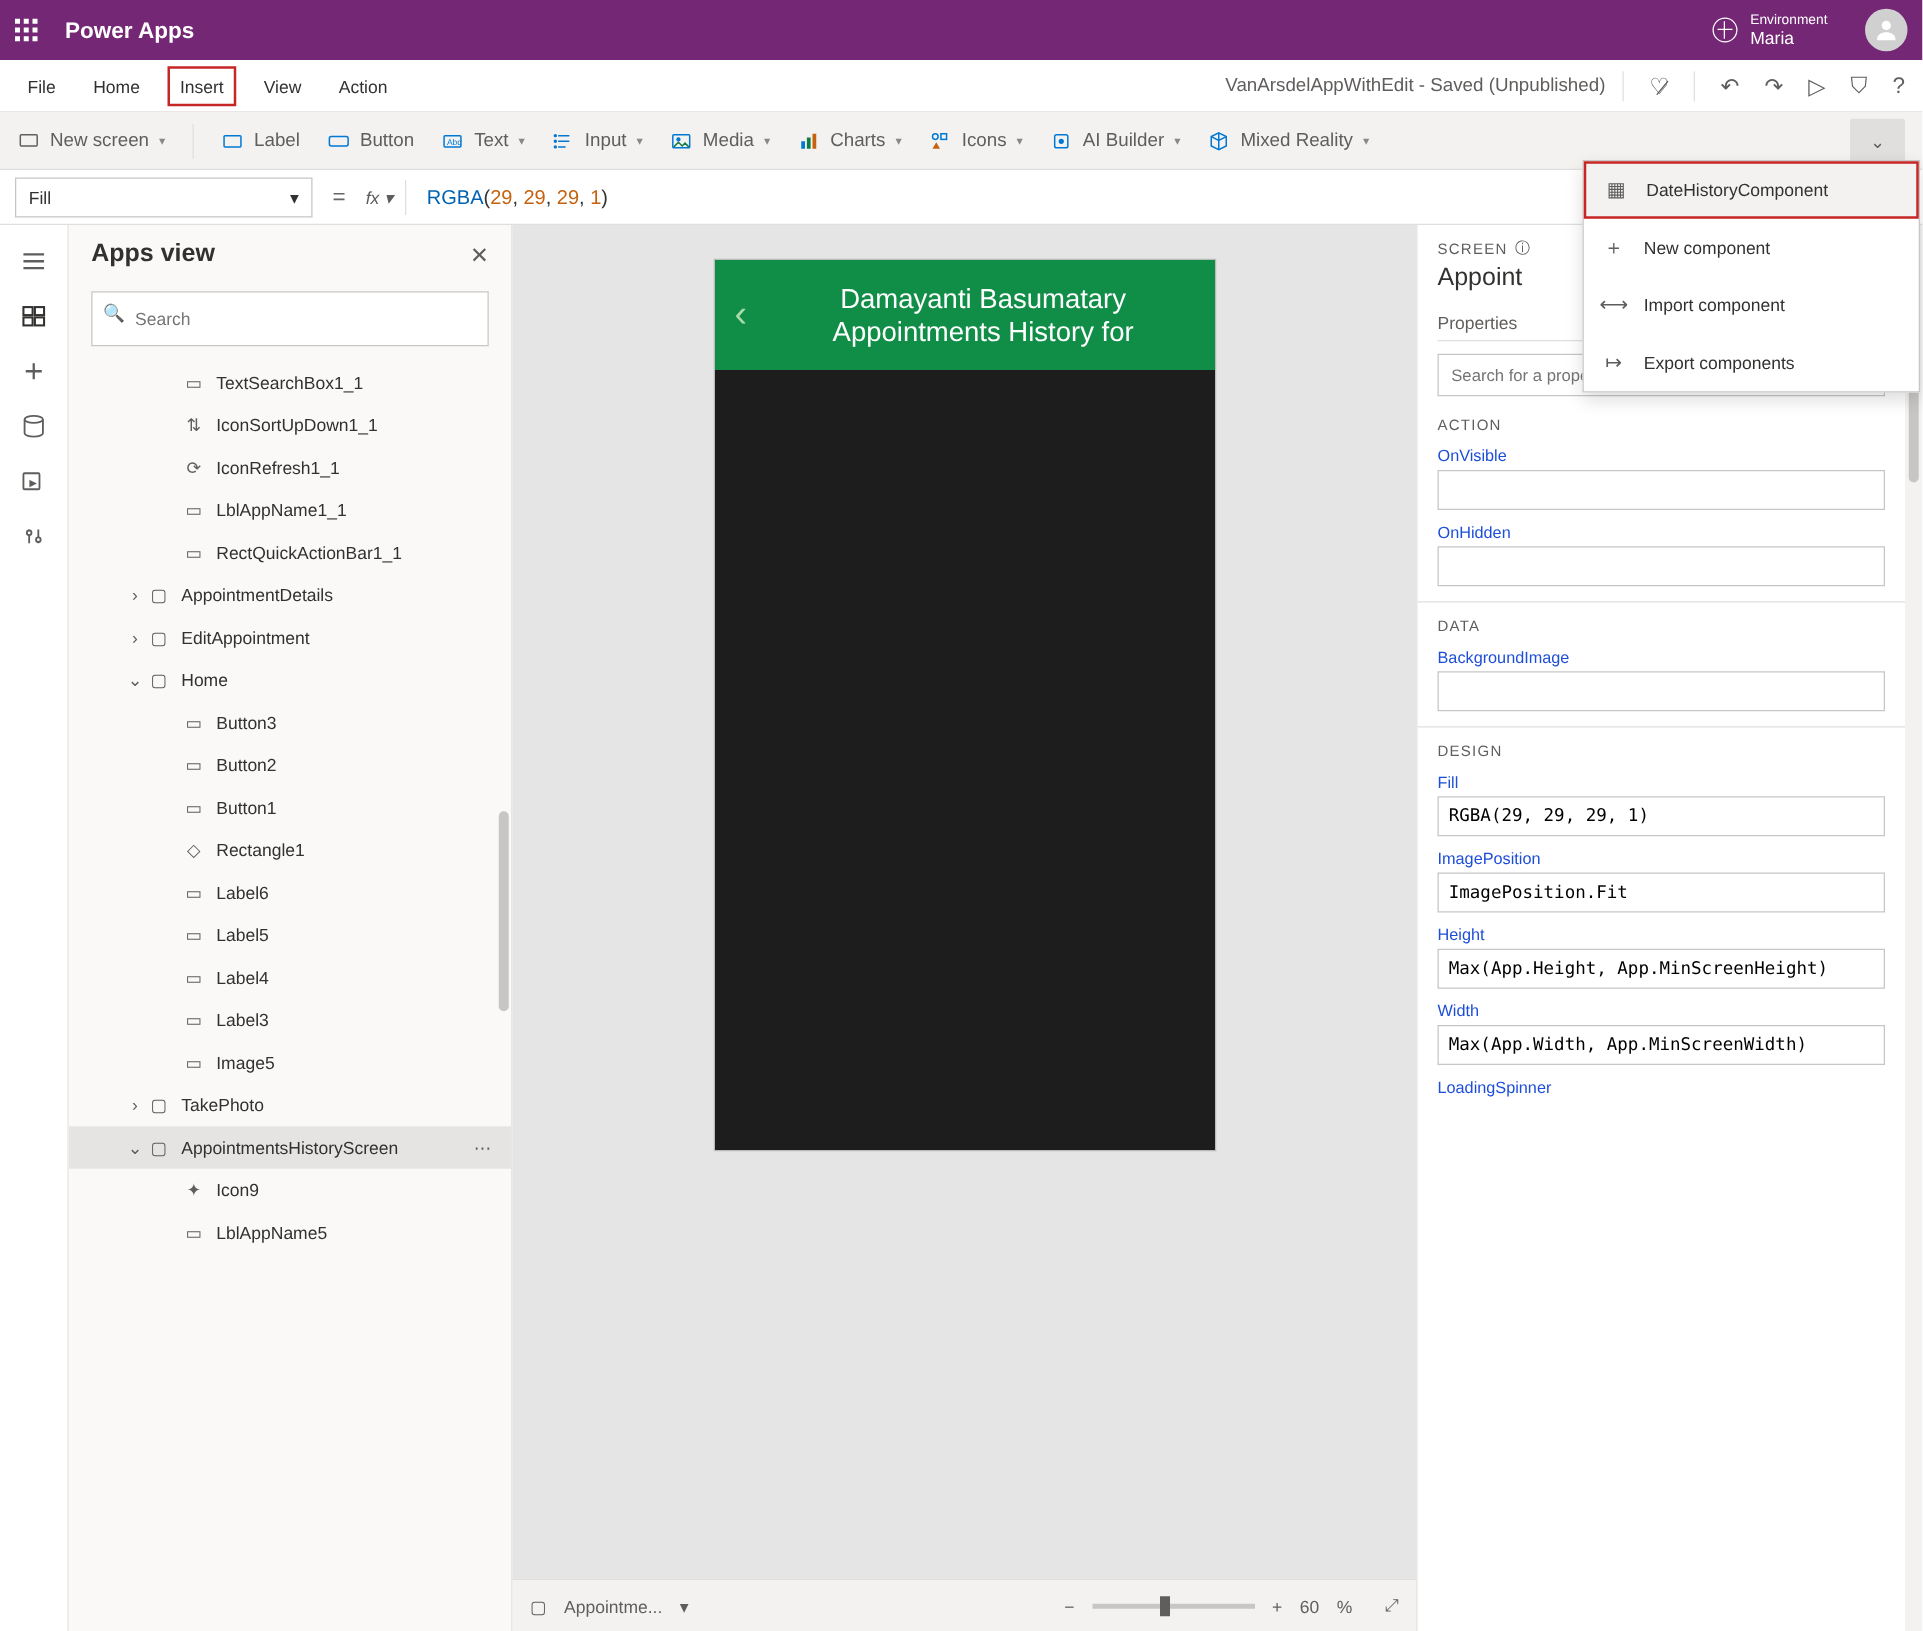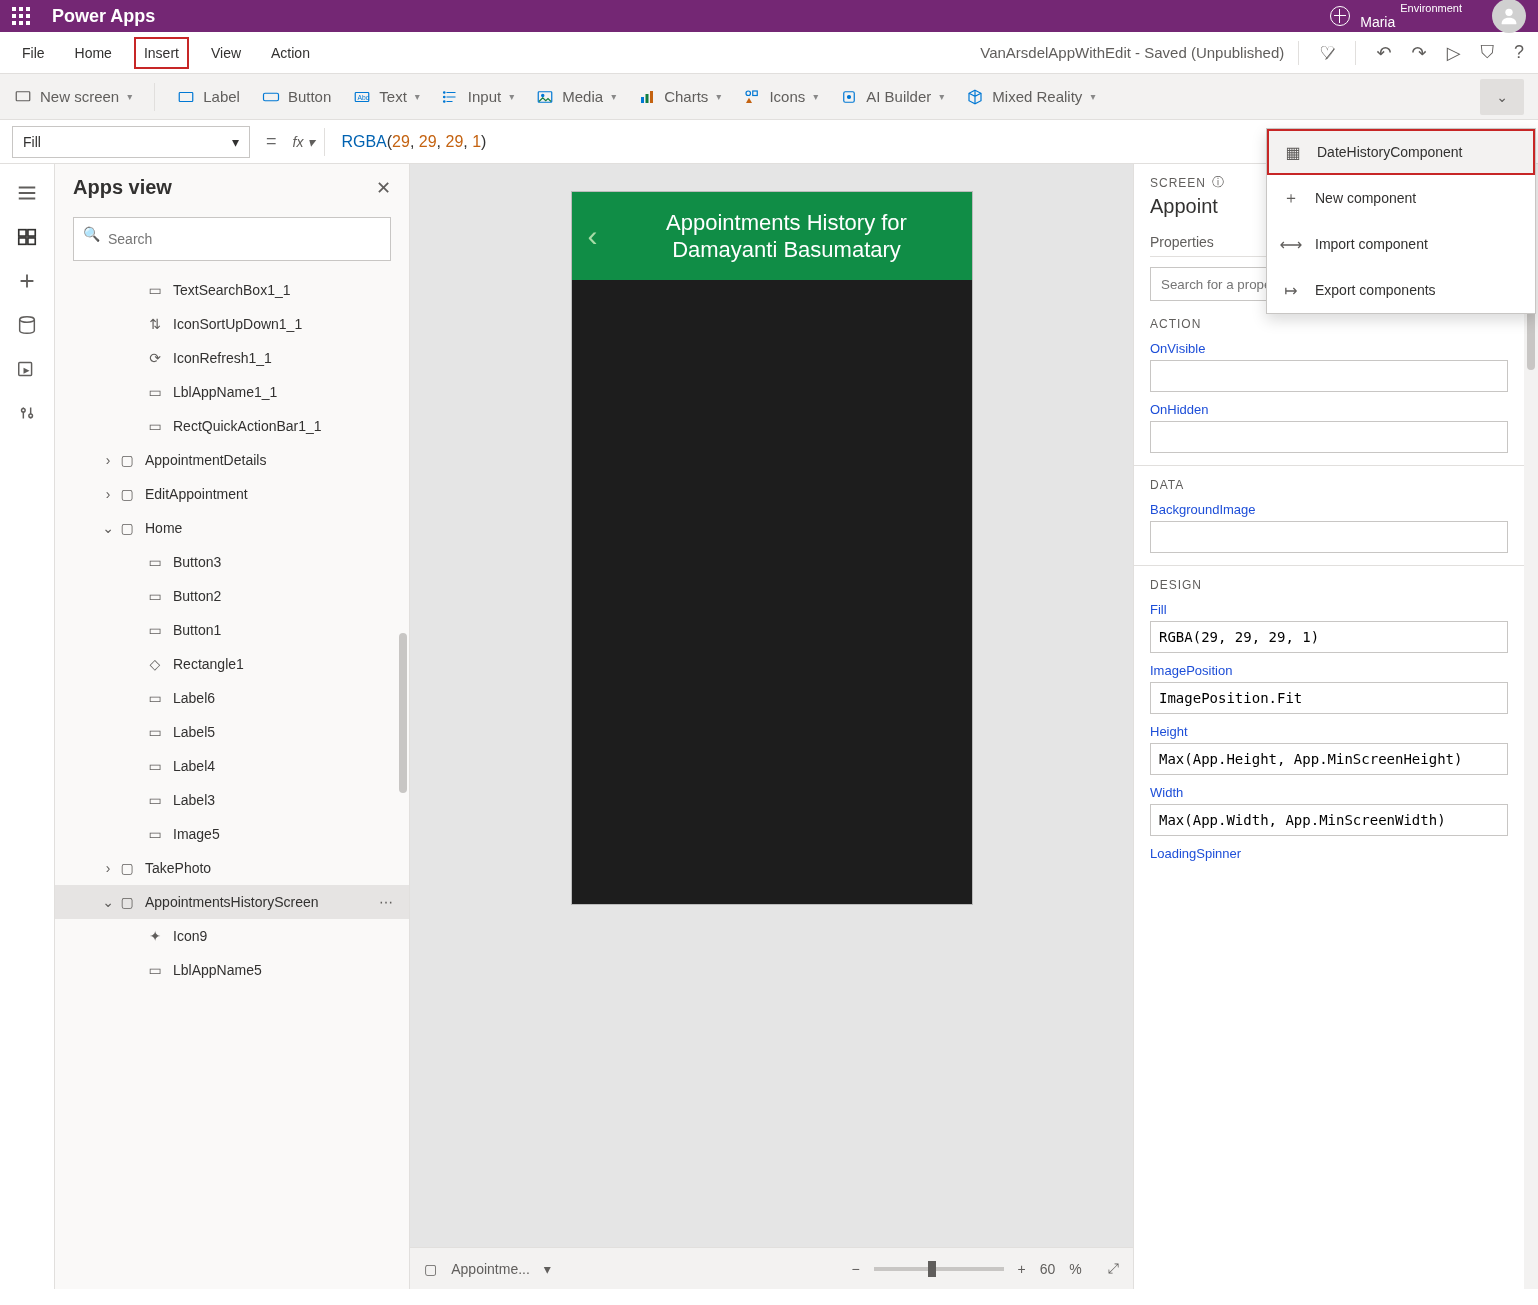--- a/index.html
+++ b/index.html
@@ -8,30 +8,30 @@
     --border:#e1dfdd;
     --text:#323130;
     --green:#108d46;
     --panel:#ffffff;
     --light:#faf9f8;
     --sel:#e6e4e3;
     --highlight:#c72626;
   }
   *{box-sizing:border-box;font-family:"Segoe UI",Arial,sans-serif;}
   body{margin:0;width:1538px;height:1305px;background:#fff;color:var(--text);overflow:hidden;font-size:14px;}
-  .titlebar{height:32px;background:var(--purple);color:#fff;display:flex;align-items:center;padding:0 12px;}
+  .titlebar{height:48px;background:var(--purple);color:#fff;display:flex;align-items:center;padding:0 12px;}
   .waffle{display:grid;grid-template-columns:repeat(3,4px);grid-template-rows:repeat(3,4px);gap:3px;margin-right:22px;cursor:pointer;}
   .waffle span{width:4px;height:4px;background:#fff;}
   .brand{font-size:18px;font-weight:600;}
   .title-spacer{flex:1;}
   .env{display:flex;align-items:center;gap:10px;margin-right:30px;}
   .env-icon{width:20px;height:20px;border:1.5px solid #fff;border-radius:50%;position:relative;}
   .env-icon::before{content:"";position:absolute;left:3px;right:3px;top:8px;border-top:1px solid #fff;}
   .env-icon::after{content:"";position:absolute;top:2px;bottom:2px;left:8px;border-left:1px solid #fff;}
-  .env-text small{display:block;font-size:11px;line-height:12px;margin-left:40px;}
+  .env-text small{display:block;font-size:11px;line-height:12px;}
   .env-text b{font-size:14px;font-weight:400;}
   .avatar{width:34px;height:34px;border-radius:50%;background:#d0d0d0;display:flex;align-items:center;justify-content:center;}
   .avatar svg{width:22px;height:22px;fill:#fff;}
 
   .menubar{height:42px;background:#fff;border-bottom:1px solid var(--border);display:flex;align-items:center;padding:0 14px;gap:14px;}
   .menubar .tab{padding:6px 8px;cursor:pointer;}
   .menubar .tab.active{border:2.5px solid var(--highlight);font-weight:400;}
   .menubar .spacer{flex:1;}
   .doctitle{color:#605e5c;font-size:15px;}
   .doctitle .status{color:#605e5c;}
@@ -402,22 +402,22 @@
       <div class="scrollthumb"></div>
     </div>
   </div>
 
   <div class="canvas">
     <div class="canvas-stage">
       <div class="phone">
         <div class="phone-header">
           <div class="back-ch">‹</div>
           <div class="phone-title">
+            <div>Damayanti Basumatary</div>
             <div>Appointments History for</div>
-            <div>Damayanti Basumatary</div>
           </div>
         </div>
       </div>
     </div>
     <div class="canvas-foot">
       <span>▢</span>
       <span>Appointme...</span>
       <span class="caret">▾</span>
       <div class="spacer"></div>
       <span>−</span>

